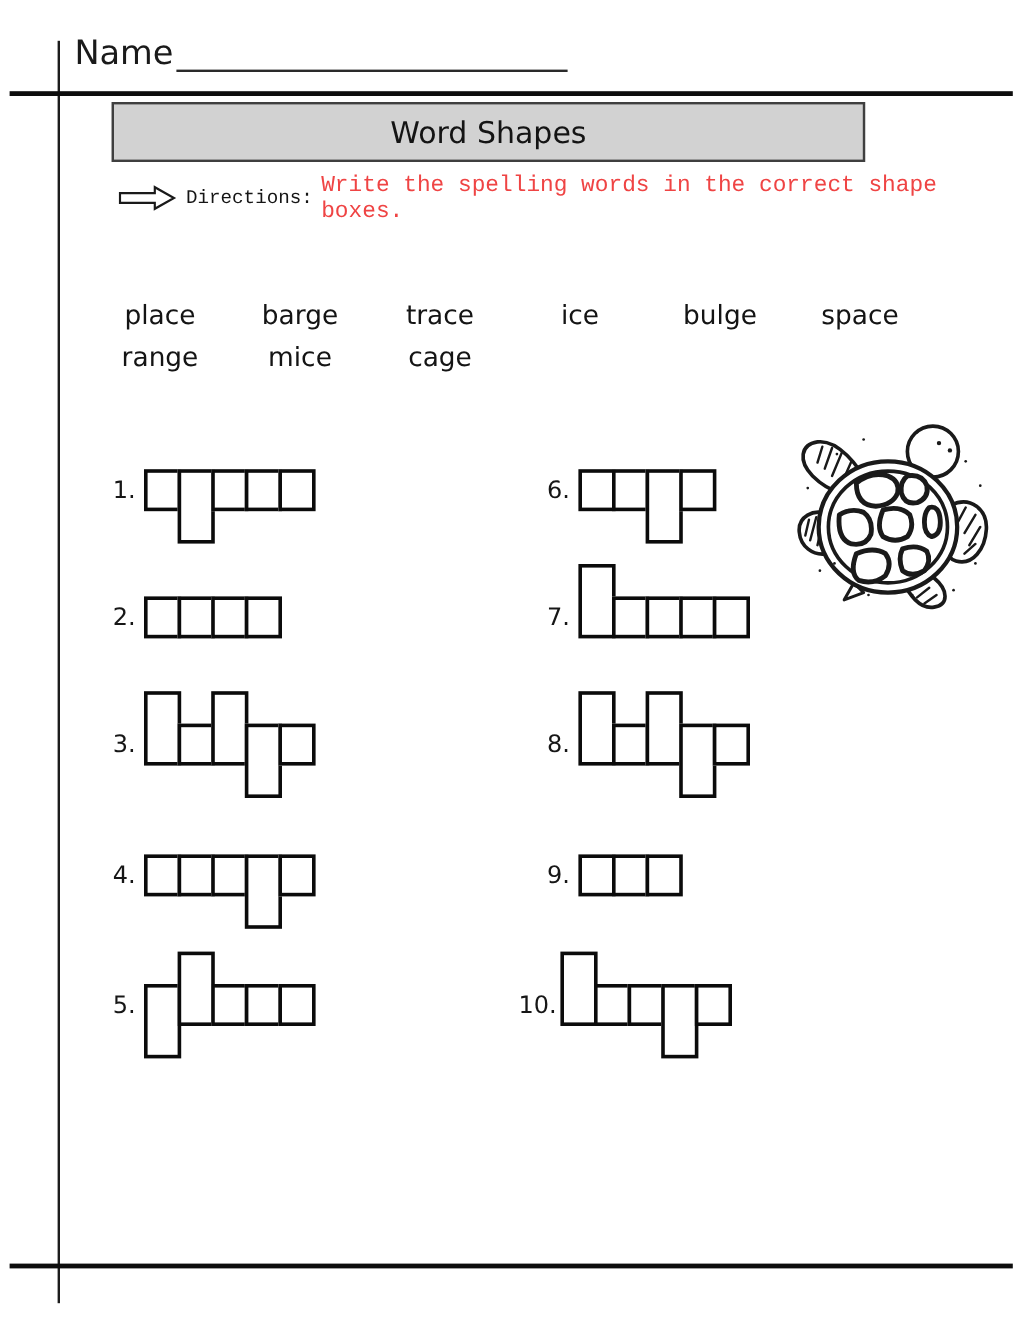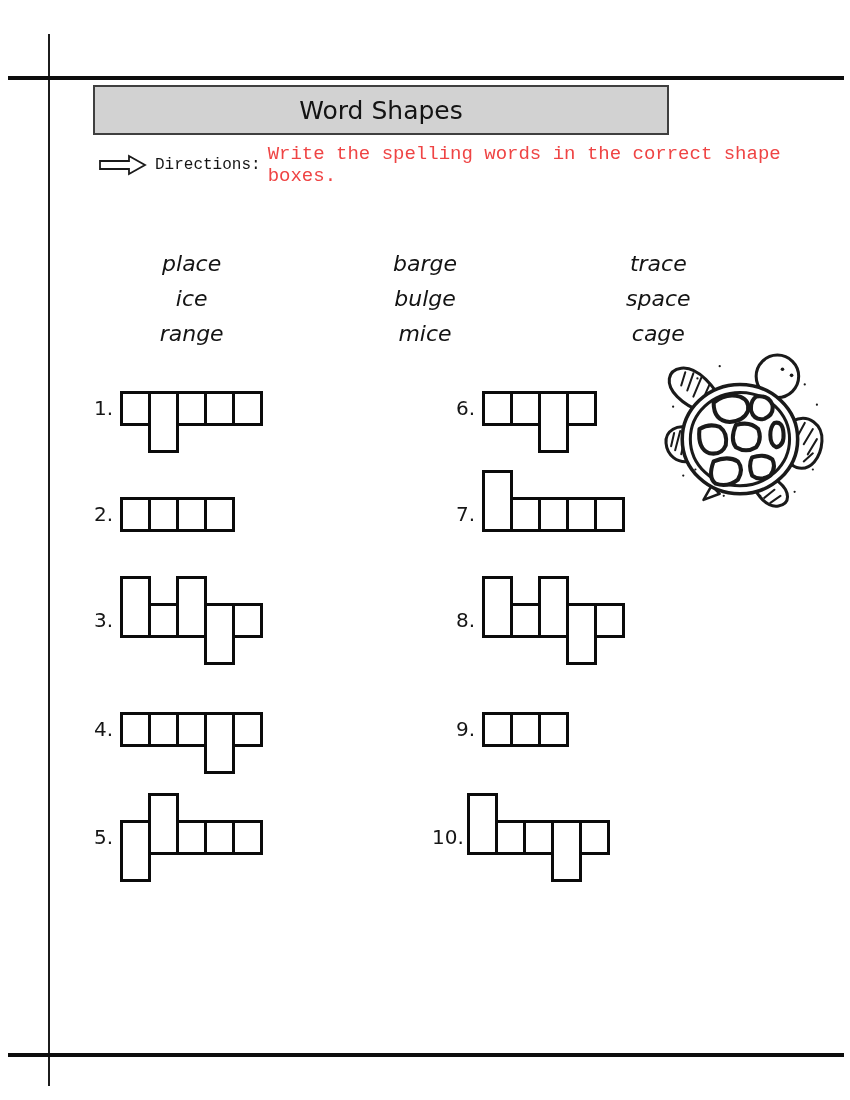--- a/index.html
+++ b/index.html
@@ -8,31 +8,31 @@
 
   .vline{position:absolute;left:48px;top:34px;width:2px;height:1052px;background:#1c1c1c;}
   .hrule{position:absolute;left:8px;width:836px;height:4px;background:#0d0d0d;}
   .hrule.top{top:76px;}
   .hrule.bottom{top:1053px;}
 
   .name-row{position:absolute;left:62px;top:28px;display:flex;align-items:flex-end;}
   .name-label{font-size:28px;line-height:32px;color:#1a1a1a;}
   .name-line{display:inline-block;width:326px;border-bottom:2.5px solid #2a2a2a;height:28px;margin-left:2px;}
 
-  .title-bar{position:absolute;left:93px;top:85px;width:576px;height:50px;background:#d2d2d2;
+  .title-bar{position:absolute;left:93px;top:85px;width:628px;height:50px;background:#d2d2d2;
              border:2px solid #3f3f3f;box-sizing:border-box;display:flex;align-items:center;justify-content:center;}
   .title-text{font-size:25px;color:#141414;}
 
   .directions{position:absolute;left:98px;top:143px;display:flex;align-items:center;font-family:Liberation Mono, monospace;}
   .dir-arrow{flex:0 0 auto;margin-right:7px;}
   .dir-label{font-size:16px;margin-right:7px;color:#151515;}
   .dir-text{font-size:19px;color:#ef4444;}
 
   .word-bank{position:absolute;left:75px;top:246px;width:700px;display:grid;
-             grid-template-columns:repeat(3,1fr);grid-auto-rows:35px;font-style:italic;}
+             grid-template-columns:repeat(6,1fr);grid-auto-rows:35px;}
   .word-bank .word{display:flex;align-items:center;justify-content:center;font-size:22px;color:#141414;}
 
   .shape-item{position:absolute;display:flex;}
   .shape-item .num{width:28px;text-align:right;margin-right:7px;margin-top:27px;height:35px;
                    line-height:35px;font-size:20px;color:#161616;}
   .boxes{position:relative;height:89px;display:flex;align-items:flex-start;}
   .wbox{width:31px;border:3px solid #0b0b0b;box-sizing:border-box;background:#fff;margin-left:-3px;}
   .wbox:first-child{margin-left:0;}
   .wbox.x{margin-top:27px;height:35px;}
   .wbox.asc{margin-top:0;height:62px;}
@@ -46,20 +46,24 @@
 
   .turtle{position:absolute;left:663px;top:348px;}
 </style>
 </head>
 <body>
 
 <div class="page">
 
   <div class="vline"></div>
 
+  <div class="name-row">
+    <span class="name-label">Name</span>
+    <span class="name-line"></span>
+  </div>
 
   <div class="hrule top"></div>
 
   <div class="title-bar">
     <span class="title-text">Word Shapes</span>
   </div>
 
   <div class="directions">
     <svg class="dir-arrow" width="50" height="22" viewBox="0 0 50 22">
       <polygon points="2,7 31,7 31,2 47,11 31,20 31,15 2,15" fill="#ffffff" stroke="#1a1a1a" stroke-width="1.8" stroke-linejoin="miter"></polygon>

